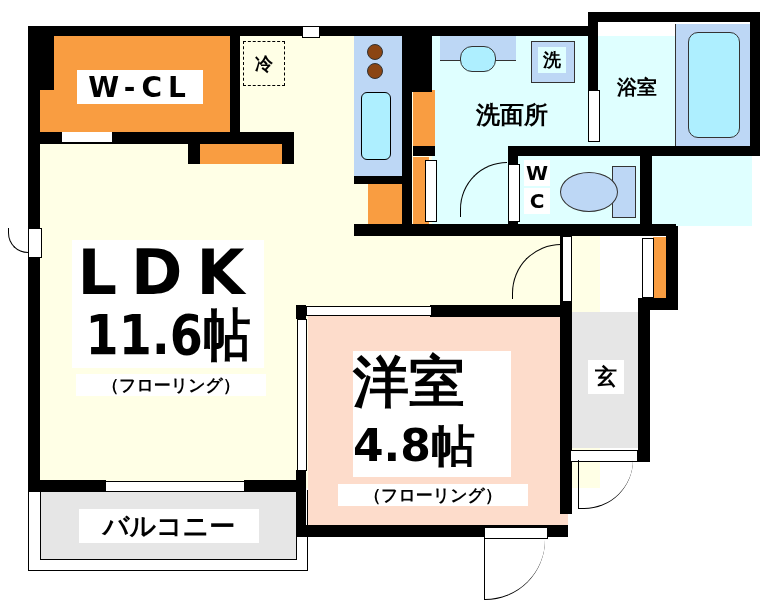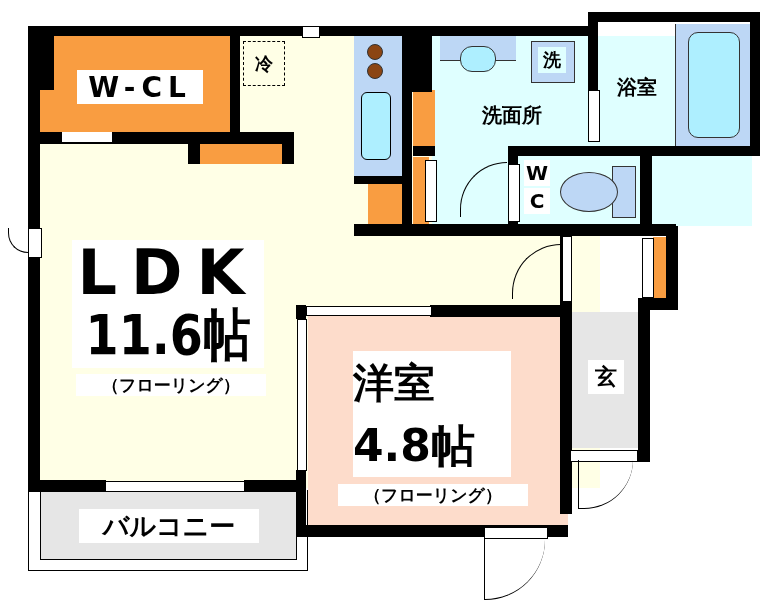--- a/index.html
+++ b/index.html
@@ -93,22 +93,22 @@
 <div class="abs" style="left:642px;top:238px;width:10px;height:58px;background:#fff;border:1px solid #000;"></div>
 <div class="abs" style="left:302px;top:26px;width:16px;height:10px;background:#fff;border:1px solid #000;"></div>
 
 <div class="lbl" style="left:243px;top:41px;width:40px;height:43px;font-size:18px;background:#ffffe6;border:1px dashed #000;">冷</div>
 
 <div class="lbl" style="left:77px;top:70px;width:126px;height:34px;font-size:28px;letter-spacing:6px;">W-CL</div>
 <div class="lbl" style="left:72px;top:240px;width:192px;height:64px;font-size:62px;letter-spacing:14px;">LDK</div>
 <div class="lbl" style="left:72px;top:304px;width:192px;height:64px;font-size:56px;transform:scaleX(0.85);transform-origin:left;width:226px;">11.6帖</div>
 <div class="lbl" style="left:76px;top:374px;width:190px;height:22px;font-size:17px;">（フローリング）</div>
 
-<div class="lbl" style="left:353px;top:351px;width:158px;height:64px;font-size:41px;justify-content:flex-start;">洋室</div>
+<div class="lbl" style="left:353px;top:351px;width:158px;height:64px;font-size:56px;justify-content:flex-start;">洋室</div>
 <div class="lbl" style="left:353px;top:415px;width:158px;height:62px;font-size:44px;justify-content:flex-start;">4.8帖</div>
 <div class="lbl" style="left:338px;top:484px;width:190px;height:22px;font-size:17px;">（フローリング）</div>
 
-<div class="lbl" style="left:470px;top:100px;width:84px;height:30px;font-size:20px;background:#dfffff;">洗面所</div>
+<div class="lbl" style="left:470px;top:100px;width:84px;height:30px;font-size:24px;background:#dfffff;">洗面所</div>
 <div class="lbl" style="left:608px;top:72px;width:58px;height:30px;font-size:20px;background:#dfffff;">浴室</div>
 <div class="lbl" style="left:524px;top:160px;width:26px;height:26px;font-size:20px;">W</div>
 <div class="lbl" style="left:524px;top:188px;width:26px;height:26px;font-size:20px;">C</div>
 <div class="lbl" style="left:588px;top:360px;width:36px;height:34px;font-size:22px;">玄</div>
 <div class="lbl" style="left:79px;top:509px;width:180px;height:34px;font-size:26px;">バルコニー</div>
 
 </body></html>

